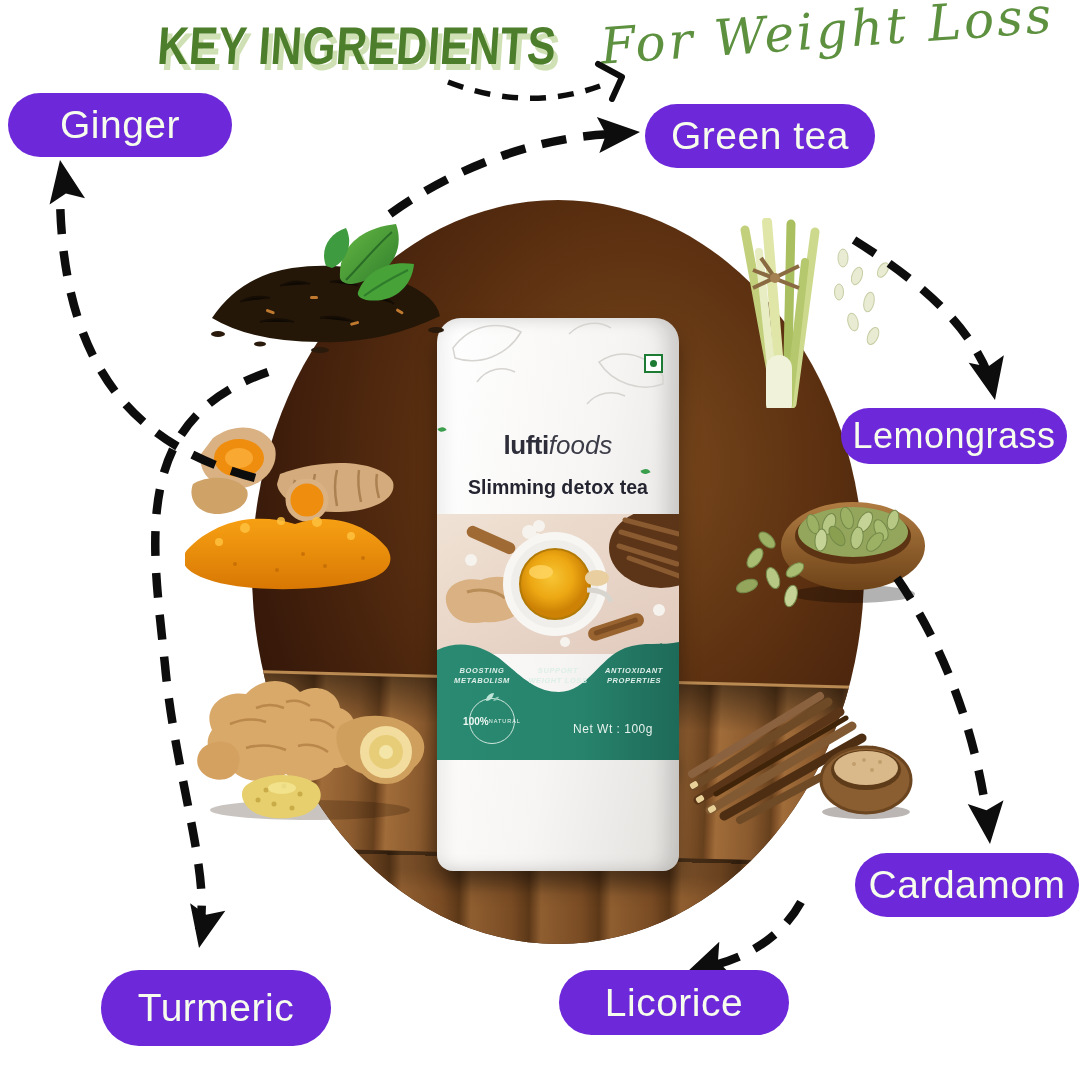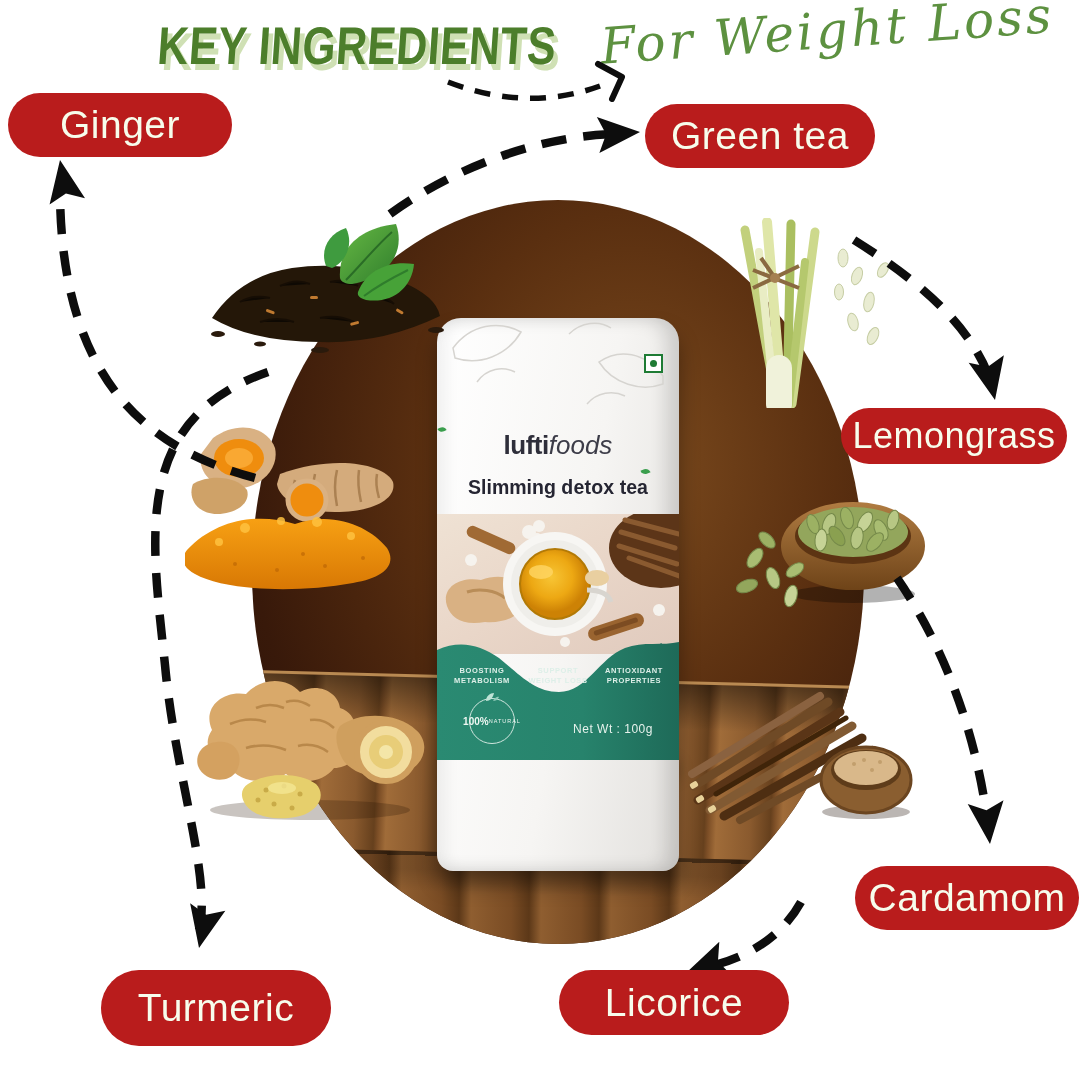--- a/index.html
+++ b/index.html
@@ -50,44 +50,44 @@
   .pname .lead{font-weight:700;}
   .pname .bold{font-weight:800;letter-spacing:.2px;margin-top:6px;}
   .pname .tail{font-weight:700;position:relative;}
   .pname .leaf-dot2{position:absolute;right:-2px;top:-7px;width:9px;height:5px;border-radius:0 6px 0 6px;
        background:#3a9e4d;transform:rotate(-20deg);}
   .pkg-photo{position:absolute;left:0;top:196px;width:242px;height:140px;}
   .pkg-teal{position:absolute;left:0;top:318px;width:242px;height:124px;}
   .benefits{position:absolute;left:0;top:348px;width:242px;display:flex;justify-content:space-between;
        padding:0 8px;box-sizing:border-box;z-index:4;}
   .benefit{width:74px;text-align:center;font-size:7.5px;font-weight:700;letter-spacing:.6px;
-       color:#ddefe8;line-height:1.35;}
+       color:#ddefe8;line-height:1.35;font-style:italic;}
   .badge{position:absolute;left:32px;top:380px;width:44px;height:44px;border:1.6px solid #cfe6de;
        border-radius:50%;z-index:4;display:flex;align-items:center;justify-content:center;
        color:#eef7f2;}
   .badge .v{font-size:10px;font-weight:800;}
   .badge .l{font-size:5.5px;letter-spacing:1px;}
   .badge svg{position:absolute;top:-7px;left:14px;}
   .netwt{position:absolute;left:118px;top:404px;width:116px;text-align:center;font-size:12px;
        color:#e6f2ec;letter-spacing:.5px;z-index:4;}
 
   
   .ing{position:absolute;z-index:4;}
 
   
   .arrows{position:absolute;left:0;top:0;z-index:5;}
 
   
-  .pill{position:absolute;background:#b91c1c;color:#f7fdec;border-radius:999px;z-index:6;
+  .pill{position:absolute;background:#6d28d9;color:#f7fdec;border-radius:999px;z-index:6;
         display:flex;align-items:center;justify-content:center;font-size:39px;font-weight:400;
         letter-spacing:.5px;}
   .pill-ginger{left:8px;top:93px;width:224px;height:64px;}
   .pill-greentea{left:645px;top:104px;width:230px;height:64px;}
   .pill-lemongrass{left:841px;top:408px;width:226px;height:56px;font-size:36px;}
-  .pill-cardamom{left:855px;top:853px;width:224px;height:64px;margin-top:13px;}
+  .pill-cardamom{left:855px;top:853px;width:224px;height:64px;}
   .pill-licorice{left:559px;top:970px;width:230px;height:65px;}
   .pill-turmeric{left:101px;top:970px;width:230px;height:76px;}
 </style>
 </head>
 <body>
 
 <div class="canvas">
 
   <div class="title">KEY INGREDIENTS</div>
   <div class="script">For Weight Loss</div>

